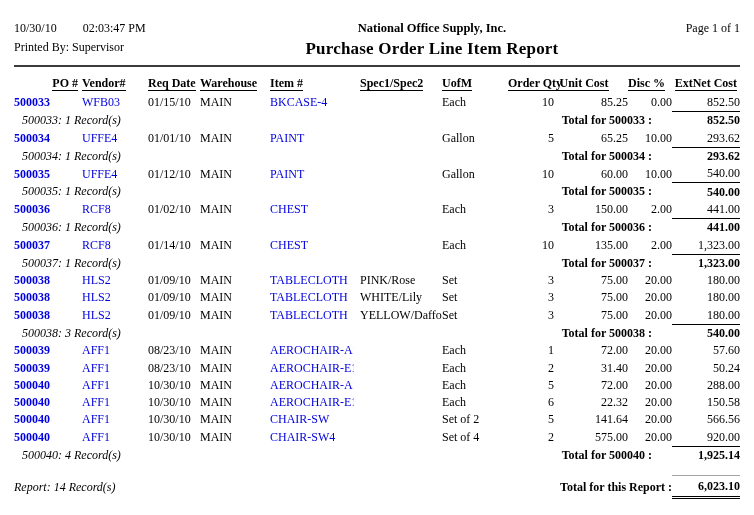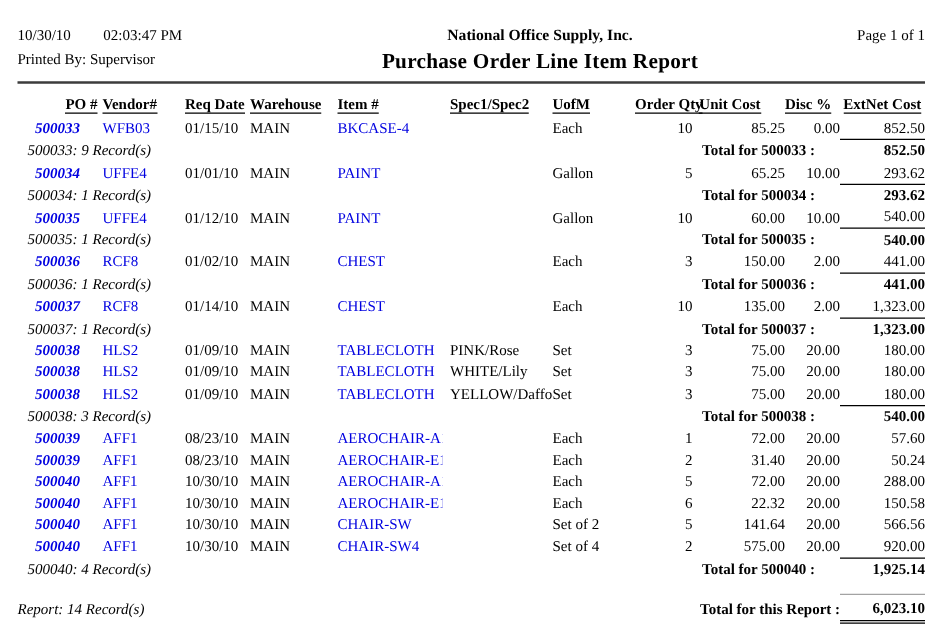--- a/index.html
+++ b/index.html
@@ -37,21 +37,21 @@
   thead th.c-po{text-align:right;}
   thead th.c-vendor{padding-left:4px;}
   thead th.c-item{padding-left:2px;}
   thead th.c-spec{padding-left:6px;}
   thead th.c-qty{text-align:right;padding-right:7px;margin-left:34px;}
   thead th.c-unit_cost{text-align:center;padding-right:14px;}
   thead th.c-disc{text-align:right;padding-right:19px;}
   thead th.c-ext_net{text-align:right;padding-right:3px;}
 
   tbody td{height:17.3px;line-height:17px;padding:0;white-space:nowrap;overflow:hidden;}
-  tbody td.c-po{text-align:center;font-weight:bold;color:var(--link);font-style:italic;}
+  tbody td.c-po{text-align:left;font-weight:bold;color:var(--link);}
   tbody td.c-vendor{color:var(--link);padding-left:4px;}
   tbody td.c-item{color:var(--link);padding-left:2px;}
   tbody td.c-spec{padding-left:6px;}
   tbody td.c-qty,tbody td.c-unit_cost,tbody td.c-disc,tbody td.c-ext_net{text-align:right;}
 
   td.grp-summary{font-style:italic;padding-left:8px;}
   td.total-label{font-weight:bold;text-align:right;padding-right:20px;white-space:nowrap;}
   td.total-value{font-weight:bold;text-align:right;border-top:1px solid #000;}
 
   
@@ -120,21 +120,21 @@
           <td class="c-warehouse">MAIN</td>
           <td class="c-item">BKCASE-4</td>
           <td class="c-spec"></td>
           <td class="c-uofm">Each</td>
           <td class="c-qty">10</td>
           <td class="c-unit_cost">85.25</td>
           <td class="c-disc">0.00</td>
           <td class="c-ext_net">852.50</td>
         </tr>
         <tr class="summary-row">
-          <td colspan="5" class="grp-summary">500033: 9 Record(s)</td>
+          <td colspan="5" class="grp-summary">500033: 1 Record(s)</td>
           <td colspan="2"></td>
           <td colspan="3" class="total-label">Total for 500033 :</td>
           <td class="total-value">852.50</td>
         </tr>
         <tr class="data-row">
           <td class="c-po">500034</td>
           <td class="c-vendor">UFFE4</td>
           <td class="c-req_date">01/01/10</td>
           <td class="c-warehouse">MAIN</td>
           <td class="c-item">PAINT</td>

